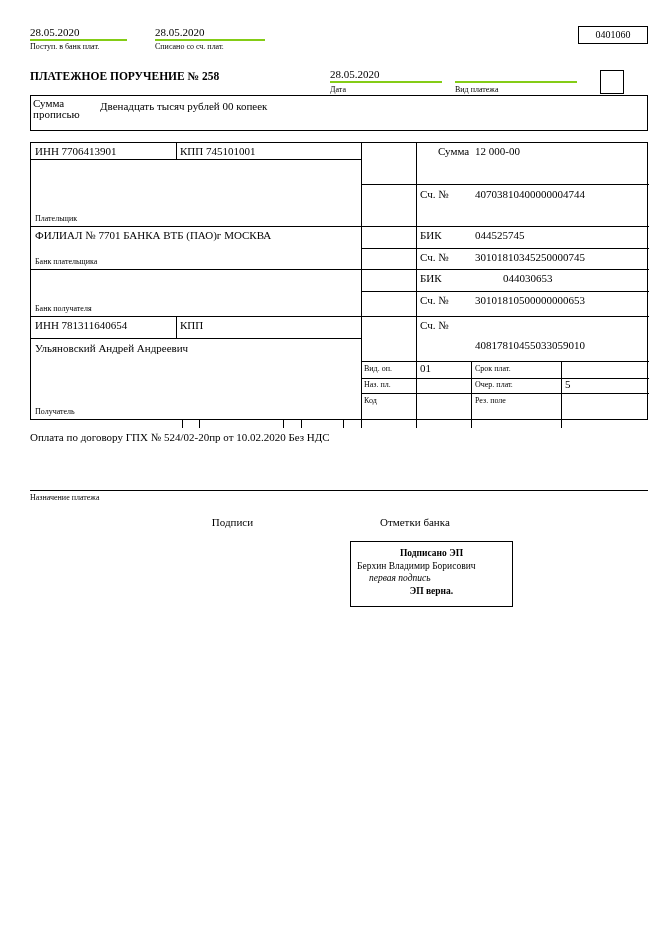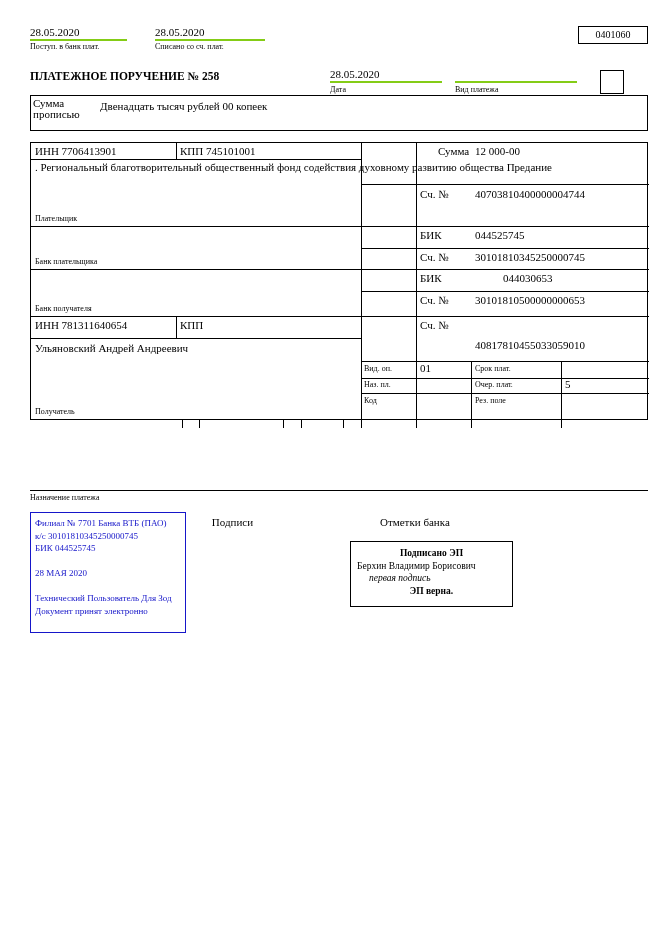--- a/index.html
+++ b/index.html
@@ -82,25 +82,25 @@
     <div class="tick" style="left:330px;"></div>
     <div class="tick" style="left:385px;"></div>
     <div class="tick" style="left:440px;"></div>
     <div class="tick" style="left:530px;"></div>
 
     <div class="cell" style="left:4px;top:2px;">ИНН 7706413901</div>
     <div class="cell" style="left:149px;top:2px;">КПП 745101001</div>
     <div class="cell" style="left:389px;top:2px;padding-left:18px;">Сумма</div>
     <div class="cell" style="left:444px;top:2px;">12 000-00</div>
 
-    <div class="cell wrap" style="left:4px;top:18px;width:265px;">. Региональный благотворительный общественный фонд содействия духовному развитию общества Предание</div>
     <div class="cell" style="left:389px;top:45px;">Сч. №</div>
     <div class="cell" style="left:444px;top:45px;">40703810400000004744</div>
     <div class="cell cap" style="left:4px;top:71px;">Плательщик</div>
 
+    <div class="cell" style="left:4px;top:86px;">ФИЛИАЛ № 7701 БАНКА ВТБ (ПАО)г МОСКВА</div>
     <div class="cell" style="left:389px;top:86px;">БИК</div>
     <div class="cell" style="left:444px;top:86px;">044525745</div>
     <div class="cell" style="left:389px;top:108px;">Сч. №</div>
     <div class="cell" style="left:444px;top:108px;">30101810345250000745</div>
     <div class="cell cap" style="left:4px;top:114px;">Банк плательщика</div>
 
     <div class="cell" style="left:389px;top:129px;">БИК</div>
     <div class="cell" style="left:444px;top:129px;padding-left:28px;">044030653</div>
     <div class="cell" style="left:389px;top:151px;">Сч. №</div>
     <div class="cell" style="left:444px;top:151px;">30101810500000000653</div>
@@ -117,33 +117,24 @@
     <div class="cell cap" style="left:444px;top:221px;">Срок плат.</div>
     <div class="cell" style="left:534px;top:219px;"></div>
     <div class="cell cap" style="left:333px;top:237px;">Наз. пл.</div>
     <div class="cell cap" style="left:444px;top:237px;">Очер. плат.</div>
     <div class="cell" style="left:534px;top:235px;">5</div>
     <div class="cell cap" style="left:333px;top:253px;">Код</div>
     <div class="cell cap" style="left:444px;top:253px;">Рез. поле</div>
     <div class="cell cap" style="left:4px;top:264px;">Получатель</div>
   </div>
 
+  <div class="abs txt" style="left:30px;top:431px;">Оплата по договору ГПХ № 524/02-20пр от 10.02.2020 Без НДС</div>
   <div class="hl" style="left:30px;top:490px;width:618px;"></div>
   <div class="abs cap" style="left:30px;top:493px;">Назначение платежа</div>
 
-  <div class="abs stamp" style="left:30px;top:512px;width:156px;height:121px;">
-    <div class="stamp-line">Филиал № 7701 Банка ВТБ (ПАО)</div>
-    <div class="stamp-line">к/с 30101810345250000745</div>
-    <div class="stamp-line">БИК 044525745</div>
-    <div class="stamp-line"></div>
-    <div class="stamp-line">28 МАЯ 2020</div>
-    <div class="stamp-line"></div>
-    <div class="stamp-line">Технический Пользователь Для Зод</div>
-    <div class="stamp-line">Документ принят электронно</div>
-  </div>
 
   <div class="abs txt center" style="left:190px;top:516px;width:85px;">Подписи</div>
   <div class="abs txt" style="left:380px;top:516px;">Отметки банка</div>
 
   <div class="abs esign" style="left:350px;top:541px;width:163px;height:66px;">
     <div class="b center">Подписано ЭП</div>
     <div style="margin-top:1px;">Берхин Владимир Борисович</div>
     <div class="italic" style="margin-left:12px;">первая подпись</div>
     <div class="b center" style="margin-top:1px;">ЭП верна.</div>
   </div>

